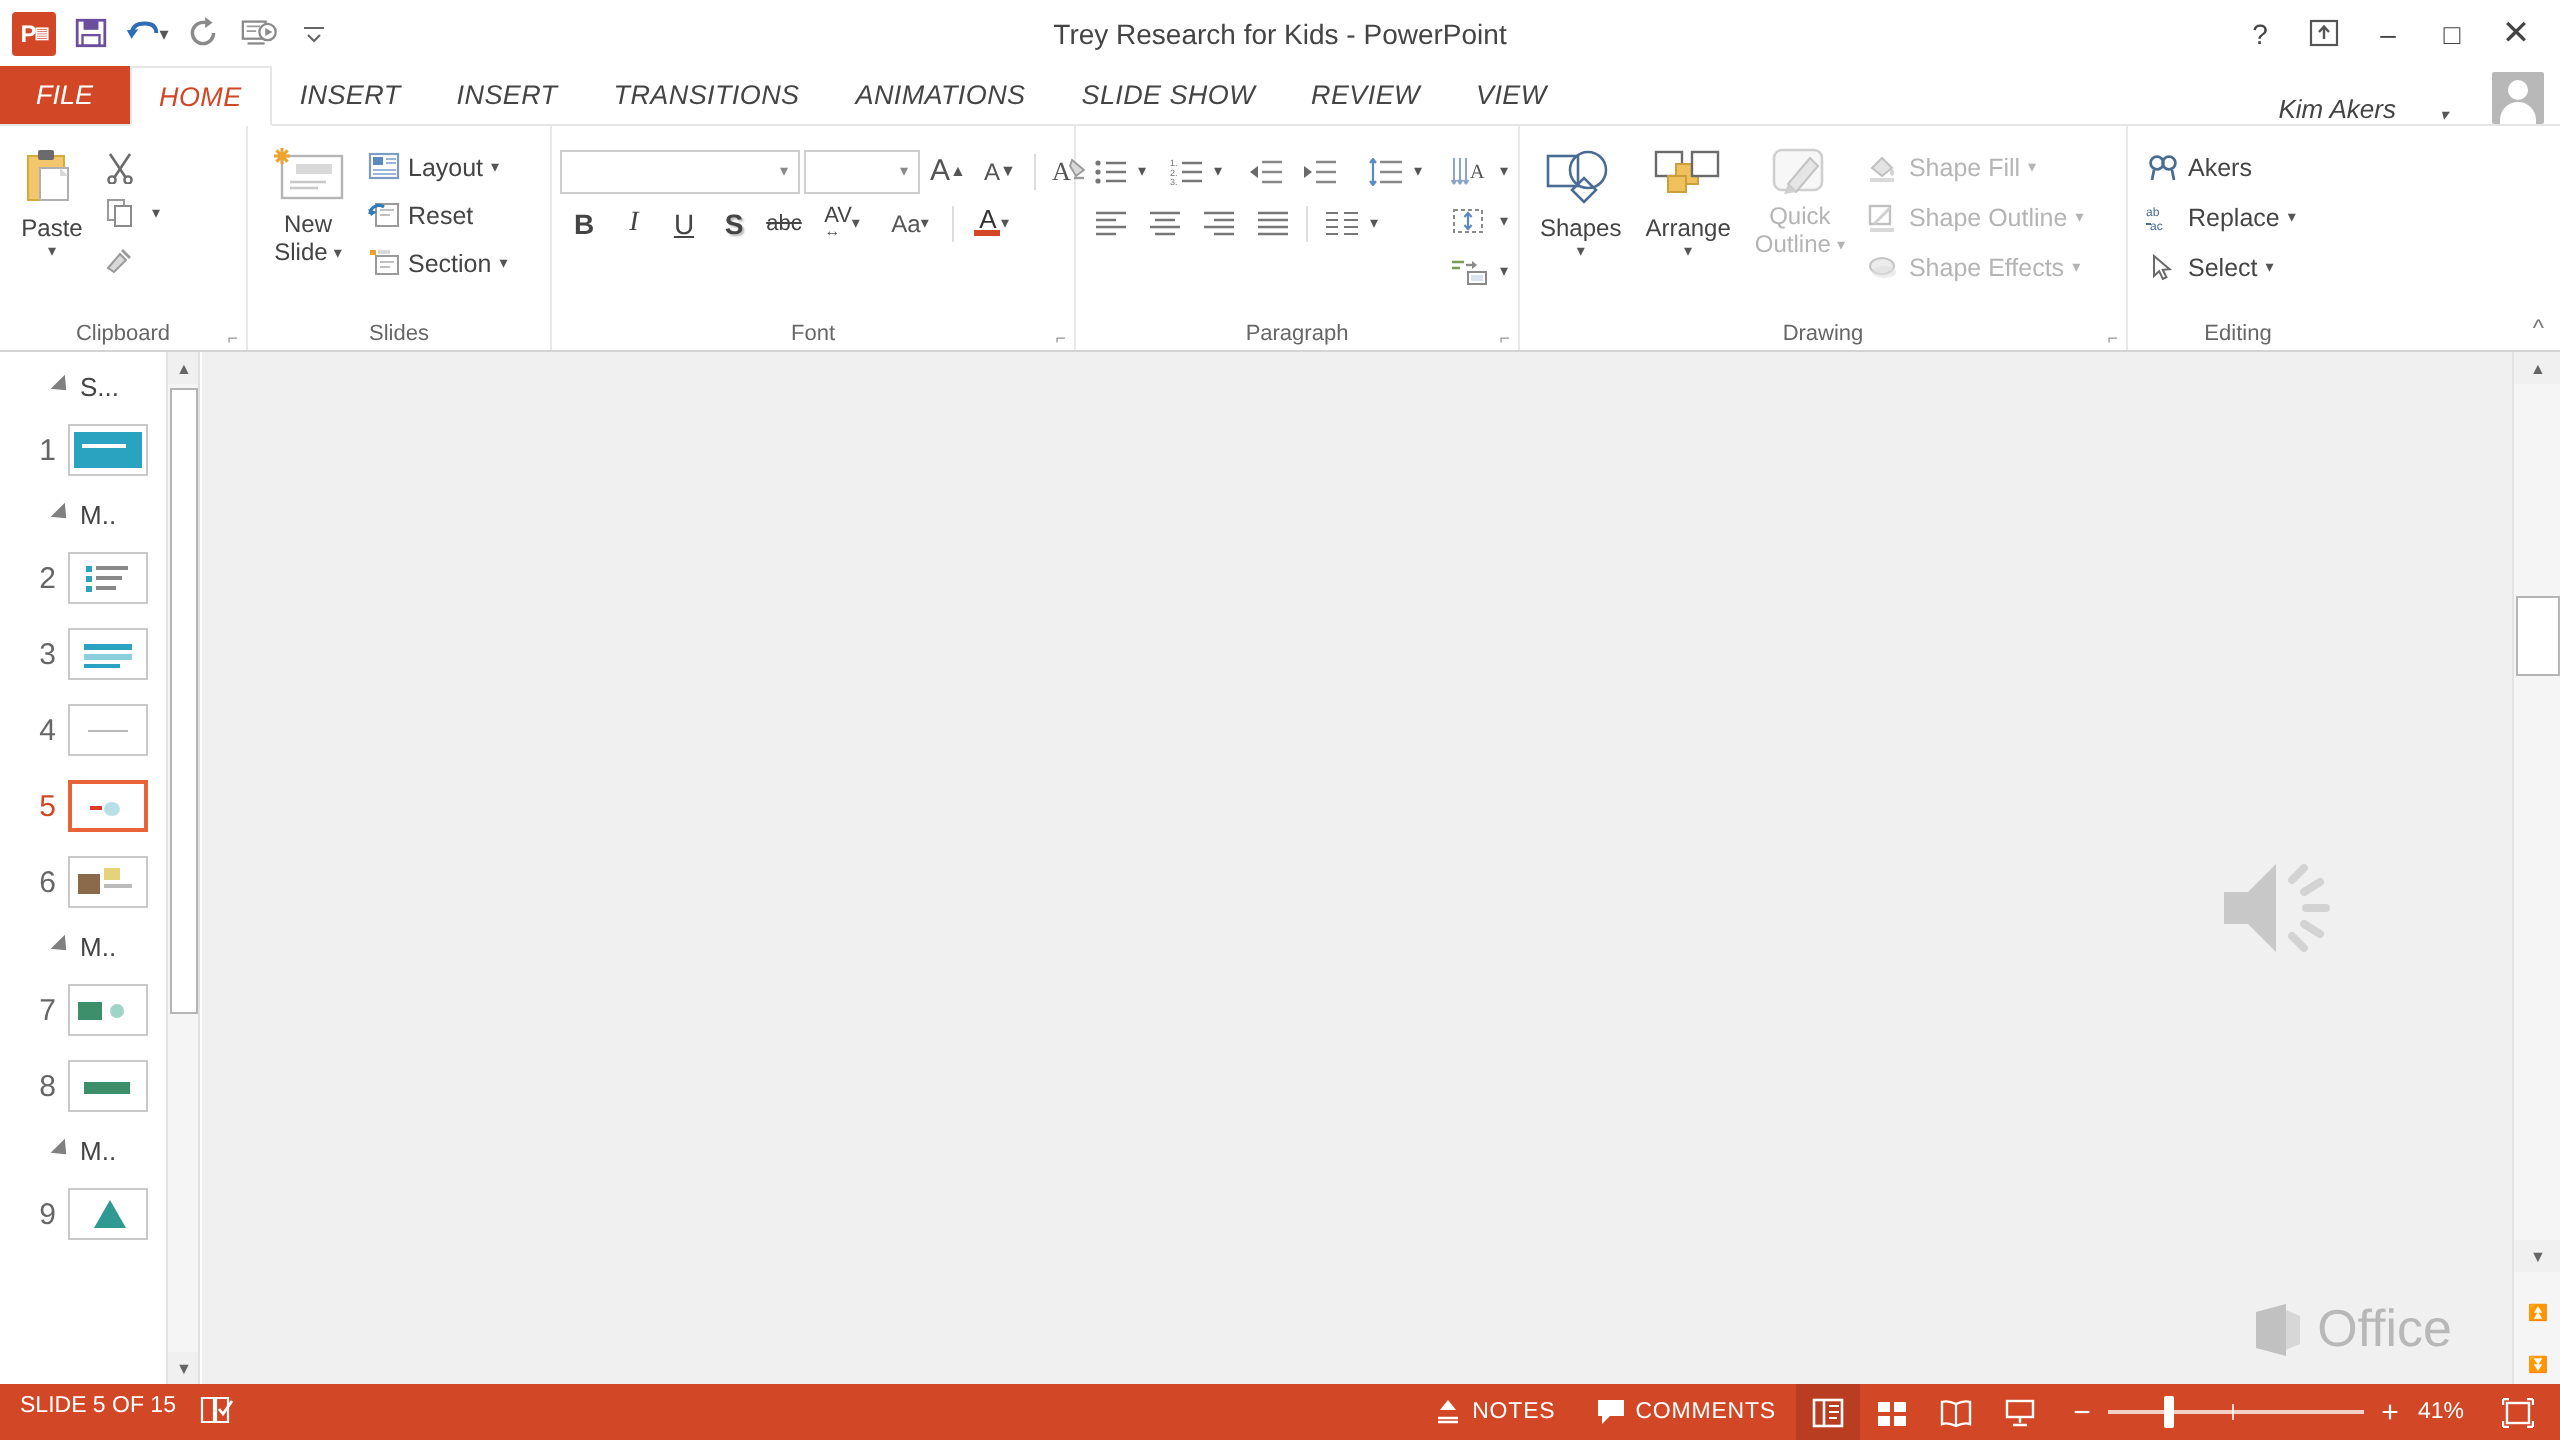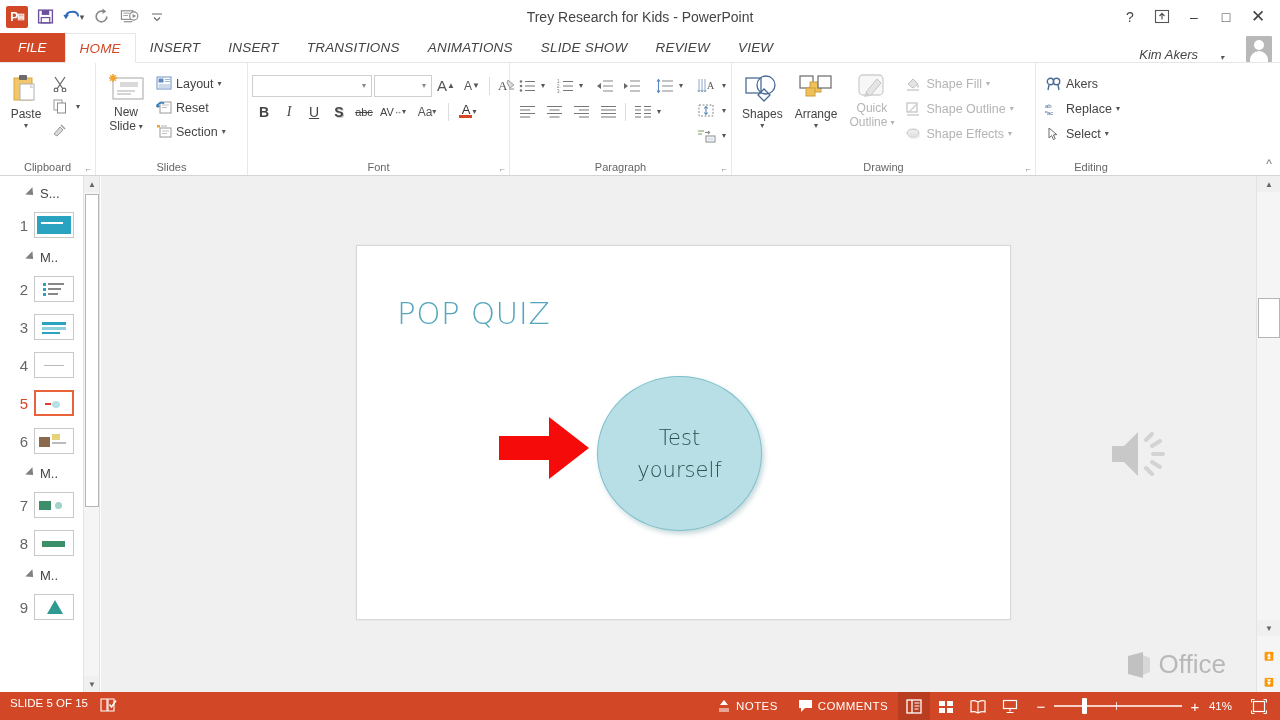--- a/index.html
+++ b/index.html
@@ -330,21 +330,21 @@
   <div class="tab">VIEW</div>
   <div class="user-area">
     <span>Kim Akers</span>
     <span class="caret">▾</span>
     <div class="avatar"></div>
   </div>
 </div>
 
 <div class="ribbon">
 
-  <div class="rgroup" style="width:96px">
+  <div class="rgroup" style="width:124px">
     <div class="rgroup-body">
       <div class="big-btn" style="padding-top:6px">
         <svg width="30" height="32" viewBox="0 0 30 32">
           <rect x="3" y="4" width="18" height="22" fill="#f2c66a" stroke="#d7a83c" stroke-width="1"></rect>
           <rect x="8" y="1" width="8" height="5" rx="1" fill="#6b6b6b"></rect>
           <rect x="9" y="10" width="14" height="16" fill="#fff" stroke="#b0b0b0" stroke-width="1"></rect>
           <path d="M19 10 l4 4 h-4 z" fill="#d8d8d8"></path>
         </svg>
         <span class="lbl">Paste</span>
         <span class="caret">▾</span>
@@ -455,21 +455,21 @@
             </svg>
         </div>
       </div>
       <div class="font-row2">
         <div class="fbtn" style="font-weight:bold">B</div>
         <div class="fbtn" style="font-style:italic;font-family:'Liberation Serif',serif">I</div>
         <div class="fbtn" style="text-decoration:underline">U</div>
         <div class="fbtn" style="font-weight:bold;text-shadow:1px 1px 1px #bbb">S</div>
         <div class="fbtn" style="text-decoration:line-through;font-size:11px">abc</div>
         <div class="fbtn" style="width:32px">
-          <span style="display:flex;align-items:flex-start;line-height:8px">
+          <span style="display:flex;flex-direction:column;align-items:flex-start;line-height:8px">
             <span style="font-size:11px;color:#444">AV</span>
             <span style="font-size:8px;color:#555">↔</span>
           </span>
           <span class="caret">▾</span>
         </div>
         <div class="fbtn" style="width:34px">
           <span style="font-size:12px;color:#555">Aa</span>
           <span class="caret">▾</span>
         </div>
         <div class="vsep"></div>
@@ -800,34 +800,20 @@
     </div>
 
     <div class="scroll-v" style="right:0;top:0;height:516px">
       <div class="sc-arrow">▲</div>
       <div class="sc-thumb" style="top:18px;height:313px"></div>
       <div class="sc-arrow" style="position:absolute;bottom:0">▼</div>
     </div>
   </div>
 
   <div class="slide-area">
-    <div class="slide-canvas">
-      <div class="slide-title">POP QUIZ</div>
-      <div class="red-arrow">
-        <svg width="95" height="85" viewBox="0 0 95 85">
-          <path d="M2 30 L52 30 L52 11 L92 42 L52 73 L52 54 L2 54 Z" fill="#f60b0b"></path>
-        </svg>
-      </div>
-      <div class="ellipse-shape">
-        <div class="ellipse-text">
-          <div>Test</div>
-          <div>yourself</div>
-        </div>
-      </div>
-    </div>
     <div class="audio-icon">
       <svg width="70" height="60" viewBox="0 0 70 60">
         <path d="M6 22 L18 22 L32 8 L32 52 L18 38 L6 38 Z" fill="#a8a8a8"></path>
         <g stroke="#bdbdbd" stroke-width="4" stroke-linecap="round">
           <path d="M40 16 L46 10"></path>
             <path d="M46 22 L54 17"></path>
           <path d="M47 30 L57 30"></path>
           <path d="M46 38 L54 43"></path>
             <path d="M40 44 L46 50"></path>
         </g>

